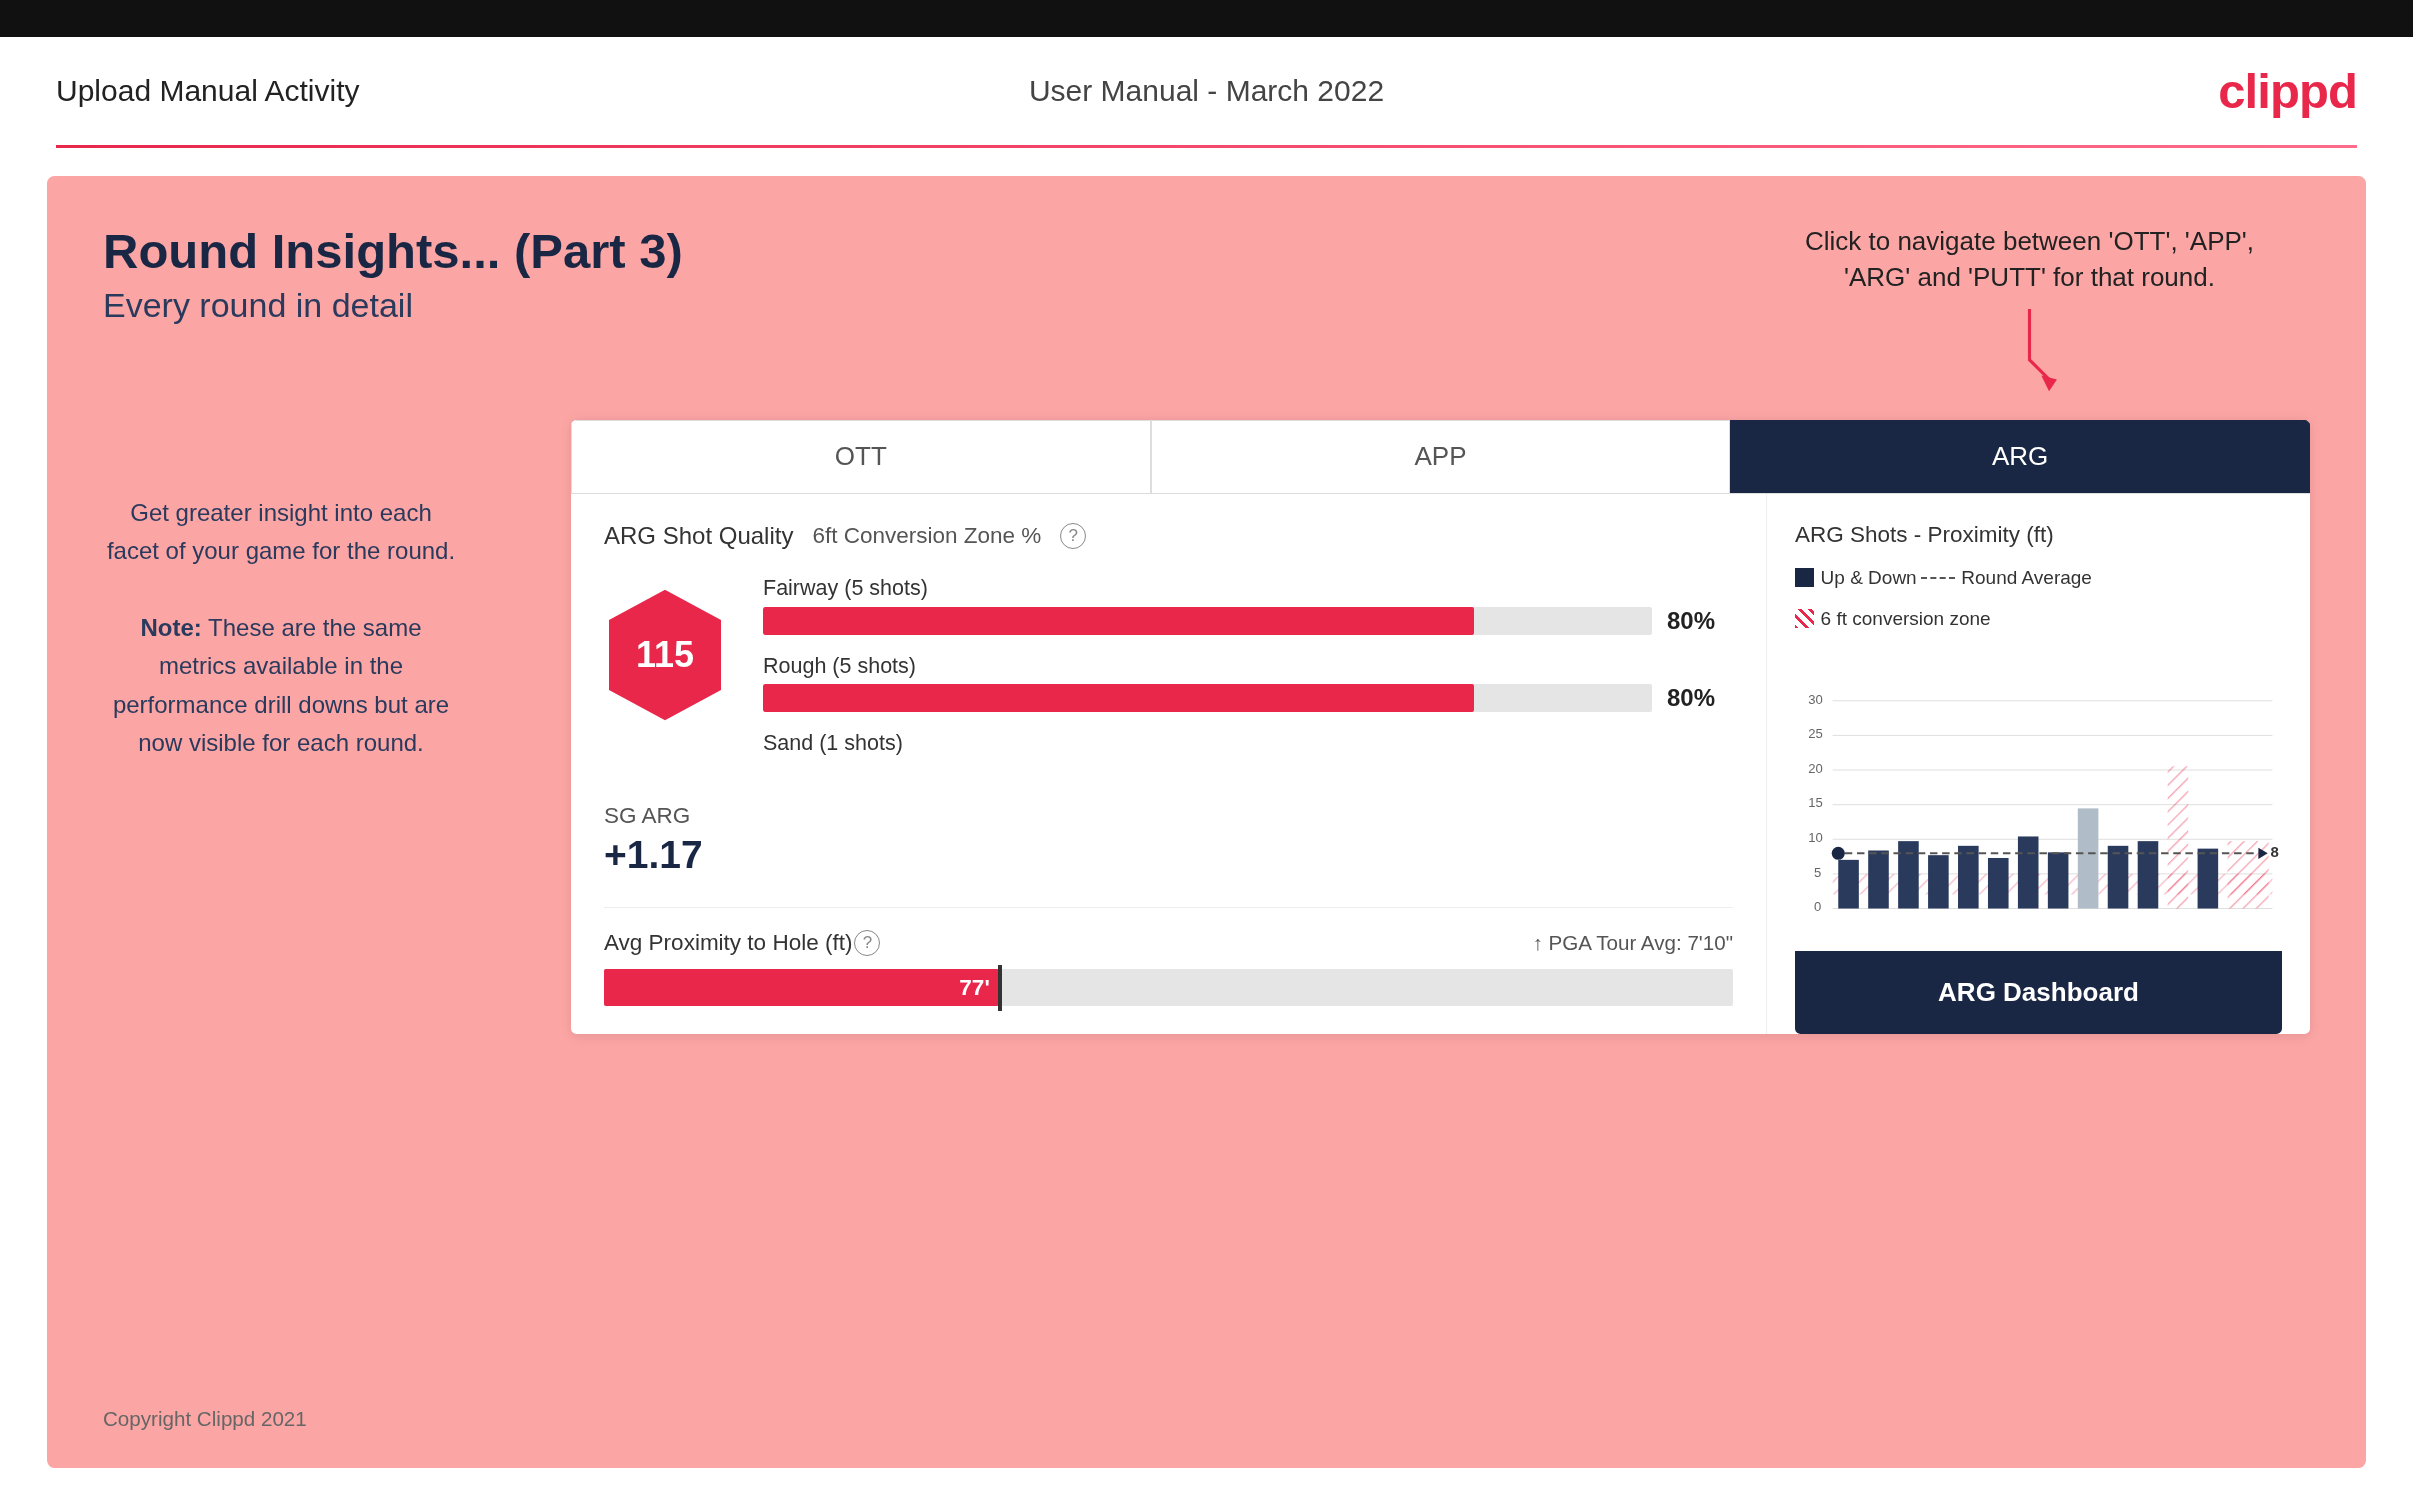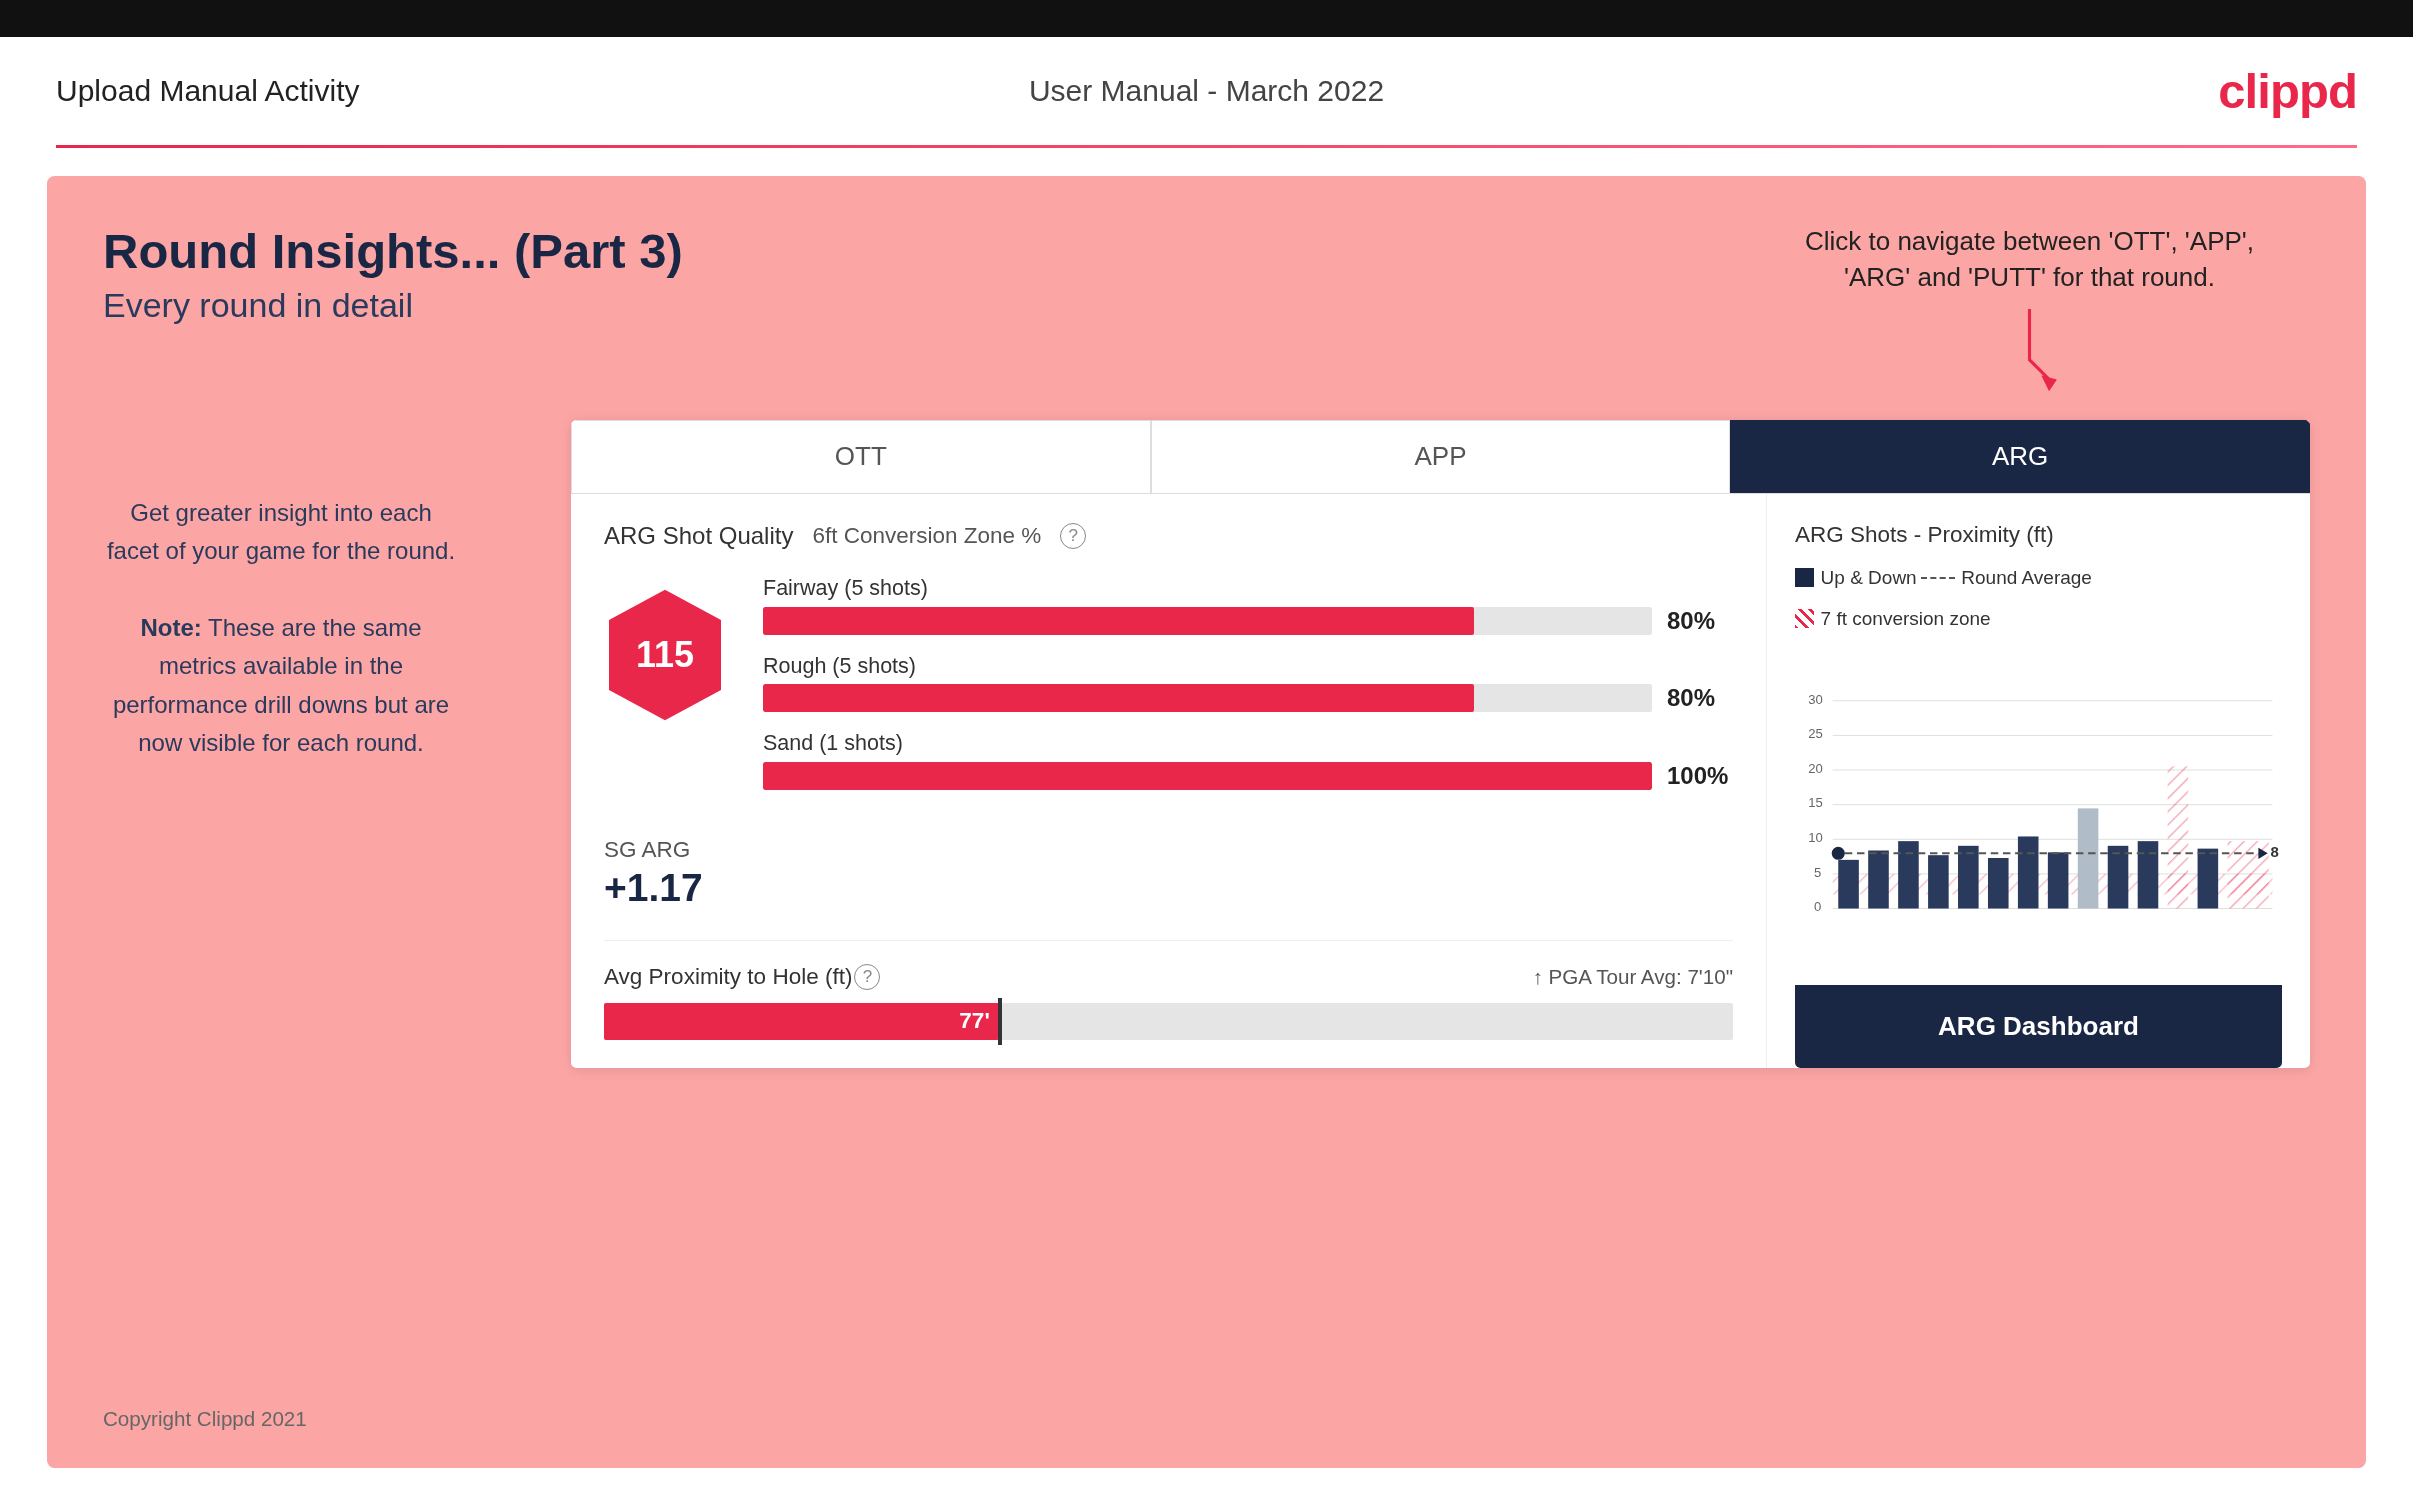--- a/index.html
+++ b/index.html
@@ -482,26 +482,20 @@
               <div class="bar-track">
                 <div class="bar-outer">
                   <div class="bar-fill" style="width:80%"></div>
                 </div>
                 <div class="bar-pct">80%</div>
               </div>
             </div>
 
             <div class="bar-row">
               <div class="bar-label">Sand (1 shots)</div>
-              <div class="bar-track">
-                <div class="bar-outer">
-                  <div class="bar-fill" style="width:100%"></div>
-                </div>
-                <div class="bar-pct">100%</div>
-              </div>
             </div>
           </div>
         </div>
 
         <div class="sg-section">
           <div class="sg-label">SG ARG</div>
           <div class="sg-value">+1.17</div>
         </div>
 
         <div class="proximity-section">
@@ -532,21 +526,21 @@
               <span>Up &amp; Down</span>
             </div>
             <div class="legend-item">
               <div class="legend-dashed"></div>
               <span>Round Average</span>
             </div>
           </div>
           <div class="legend">
             <div class="legend-item">
               <div class="legend-hatch"></div>
-              <span>7 ft conversion zone</span>
+              <span>6 ft conversion zone</span>
             </div>
           </div>
         </div>
 
         <div class="chart-area">
           <svg class="chart-svg" viewBox="0 0 520 280" xmlns="http://www.w3.org/2000/svg">
 
             <text x="20" y="275" font-size="14" fill="#666">0</text>
             <text x="20" y="238" font-size="14" fill="#666">5</text>
             <text x="14" y="201" font-size="14" fill="#666">10</text>

